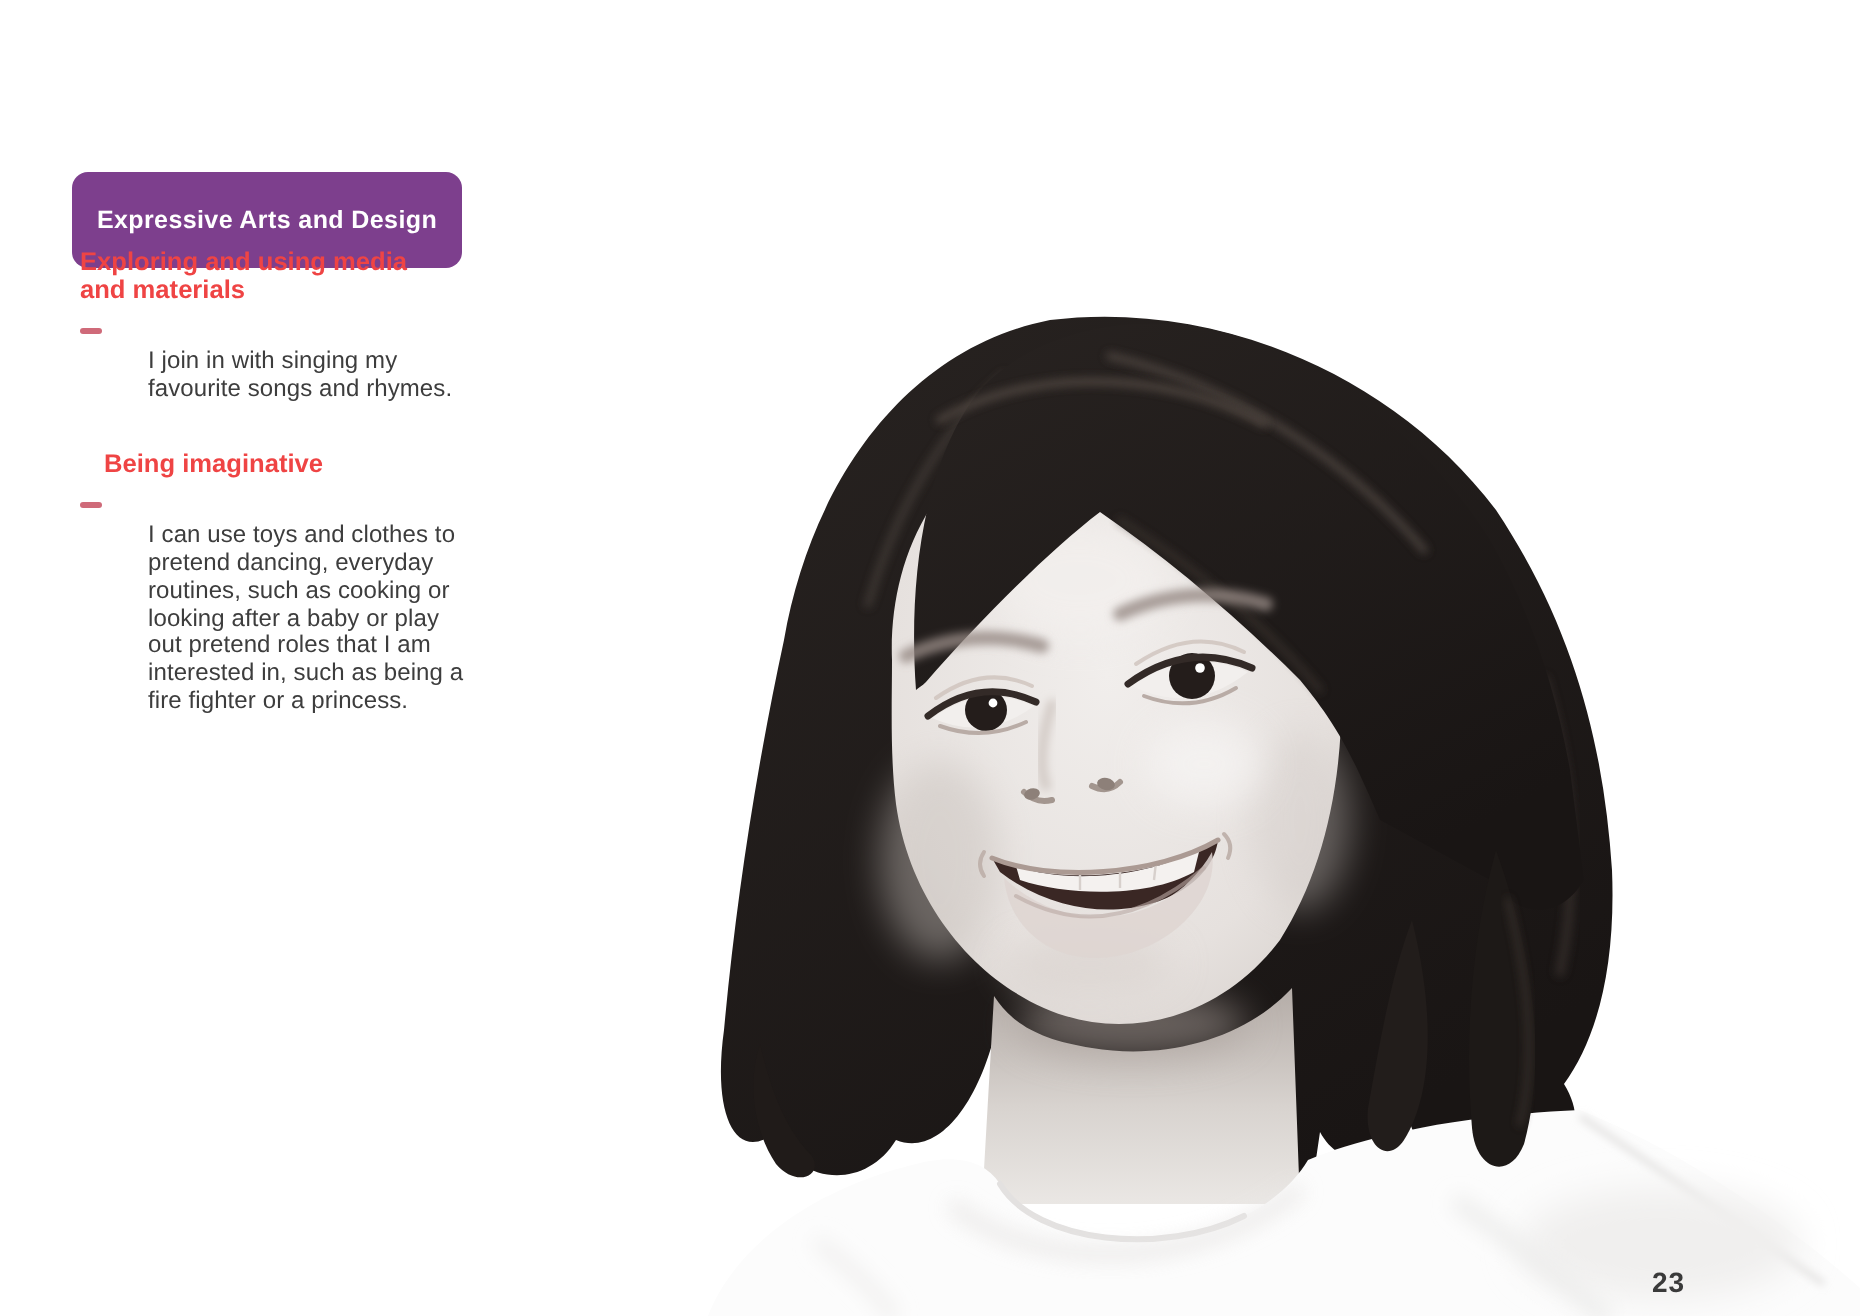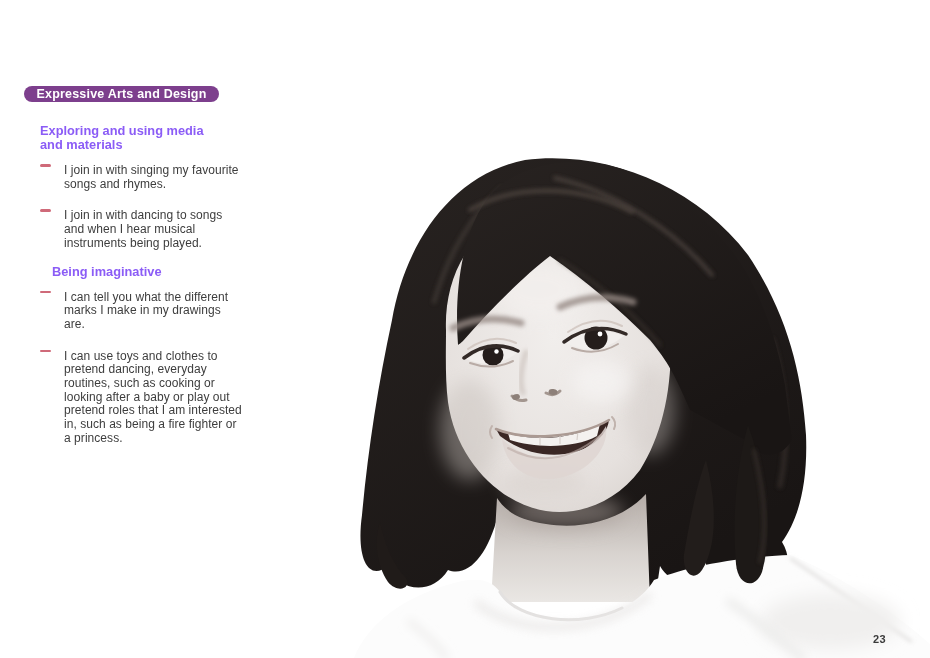--- a/index.html
+++ b/index.html
@@ -1,77 +1,69 @@
 <!DOCTYPE html>
 <html><head>
 <meta charset="utf-8">
 <style>
   html,body{margin:0;padding:0;background:#ffffff;}
   .page{
     position:relative;width:930px;height:658px;background:#ffffff;
     overflow:hidden;font-family:"Liberation Sans",sans-serif;
   }
   .badge{
-    position:absolute;left:24px;top:86px;width:195px;height:16px;
+    position:absolute;left:36px;top:86px;width:195px;height:48px;
     background:#7d3f8d;border-radius:8px;
     display:flex;align-items:center;justify-content:center;
   }
   .badge span{
     color:#ffffff;font-weight:bold;font-size:12.5px;letter-spacing:.2px;
   }
   .content{
     position:absolute;left:40px;top:124px;width:210px;color:#3d3d3d;
   }
   .heading{
     font-weight:bold;font-size:12.8px;line-height:14px;width:172px;
-    margin:0 0 6px 0;color:#8b5cf6;
+    margin:0 0 6px 0;color:#ef4444;
   }
   .heading.second{margin-top:8px;padding-left:12px;}
   .bullet{display:flex;margin:0 0 6px 0;}
   .dash{
     flex:0 0 11px;height:2.6px;background:#cf6a79;border-radius:2px;
     margin:6px 7px 0 0;
   }
   .b-text{
-    font-size:12px;line-height:13.7px;margin:6px;width:196px;
+    font-size:12px;line-height:13.7px;margin:16px;width:196px;
     letter-spacing:.05px;
   }
   .photo{position:absolute;left:350px;top:130px;width:580px;height:528px;}
   .page-number{
-    position:absolute;left:873px;top:633px;font-size:11px;color:#3a3a3a;
+    position:absolute;left:826px;top:633px;font-size:14px;color:#3a3a3a;
     font-weight:bold;letter-spacing:.5px;text-align:right;
   }
 </style>
 </head>
 <body>
 
 <div class="page">
 
   <div class="badge">
     <span>Expressive Arts and Design</span>
   </div>
 
   <div class="content">
     <h3 class="heading">Exploring and using media and materials</h3>
 
     <div class="bullet">
       <span class="dash"></span>
       <p class="b-text">I join in with singing my favourite songs and rhymes.</p>
     </div>
-    <div class="bullet">
-      <span class="dash"></span>
-      <p class="b-text">I join in with dancing to songs and when I hear musical instruments being played.</p>
-    </div>
 
     <h3 class="heading second">Being imaginative</h3>
 
-    <div class="bullet">
-      <span class="dash"></span>
-      <p class="b-text">I can tell you what the different marks I make in my drawings are.</p>
-    </div>
     <div class="bullet">
       <span class="dash"></span>
       <p class="b-text">I can use toys and clothes to pretend dancing, everyday routines, such as cooking or looking after a baby or play out pretend roles that I am interested in, such as being a fire fighter or a princess.</p>
     </div>
   </div>
 
   <svg class="photo" viewBox="0 0 580 528" role="img" aria-label="Black and white photo of a smiling young child with dark shoulder-length hair wearing a white t-shirt">
     <defs>
       <filter id="b2" x="-30%" y="-30%" width="160%" height="160%">
           <feGaussianBlur stdDeviation="2"></feGaussianBlur>

